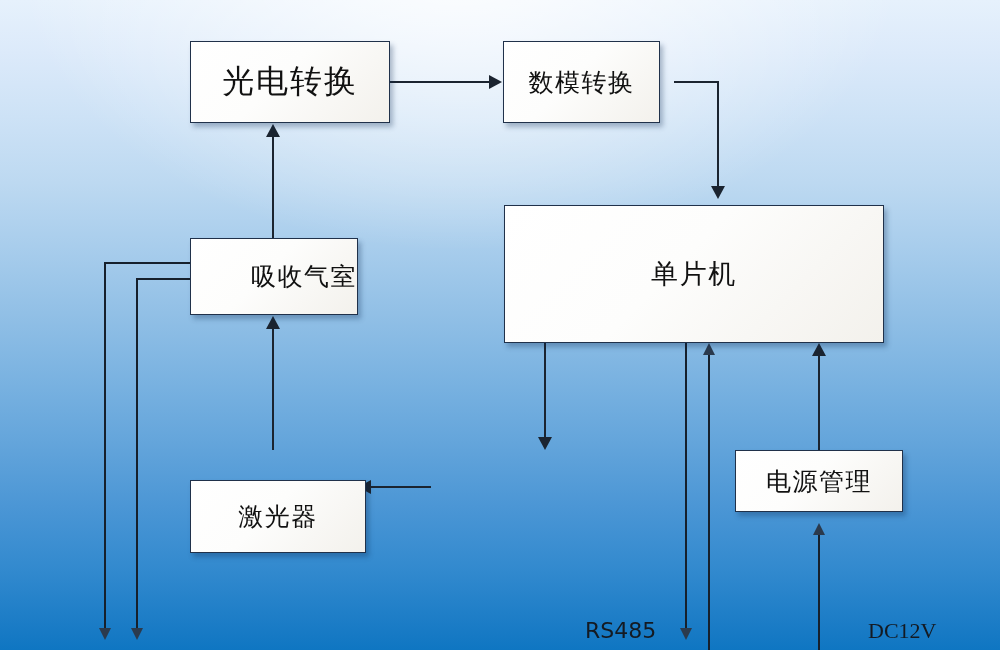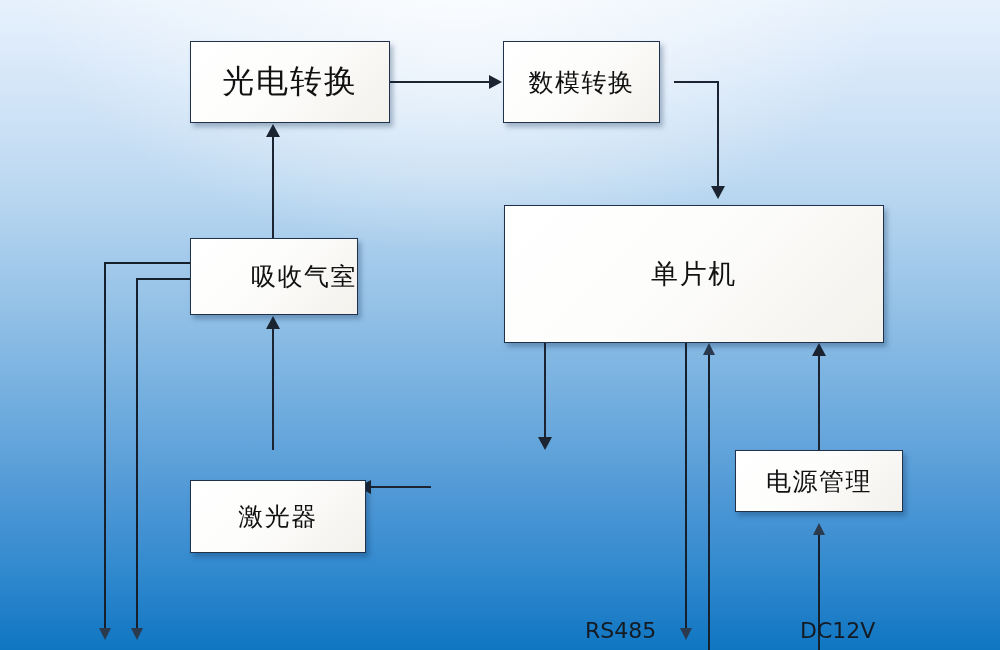--- a/index.html
+++ b/index.html
@@ -172,15 +172,15 @@
   </div>
 
 
   <div class="box" style="left:735px; top:450px; width:168px; height:62px; font-size:25px;">
     <span>电源管理</span>
   </div>
 
 
   <div class="label latin" style="left:585px; top:618px; font-size:22px;">RS485</div>
 
-  <div class="label latin" style="left:800px; top:618px; font-size:22px;">DC12V</div>
+  <div class="label latin" style="left:868px; top:618px; font-size:22px;font-family:Liberation Serif, serif;">DC12V</div>
 
 </div>
 
 </body></html>

